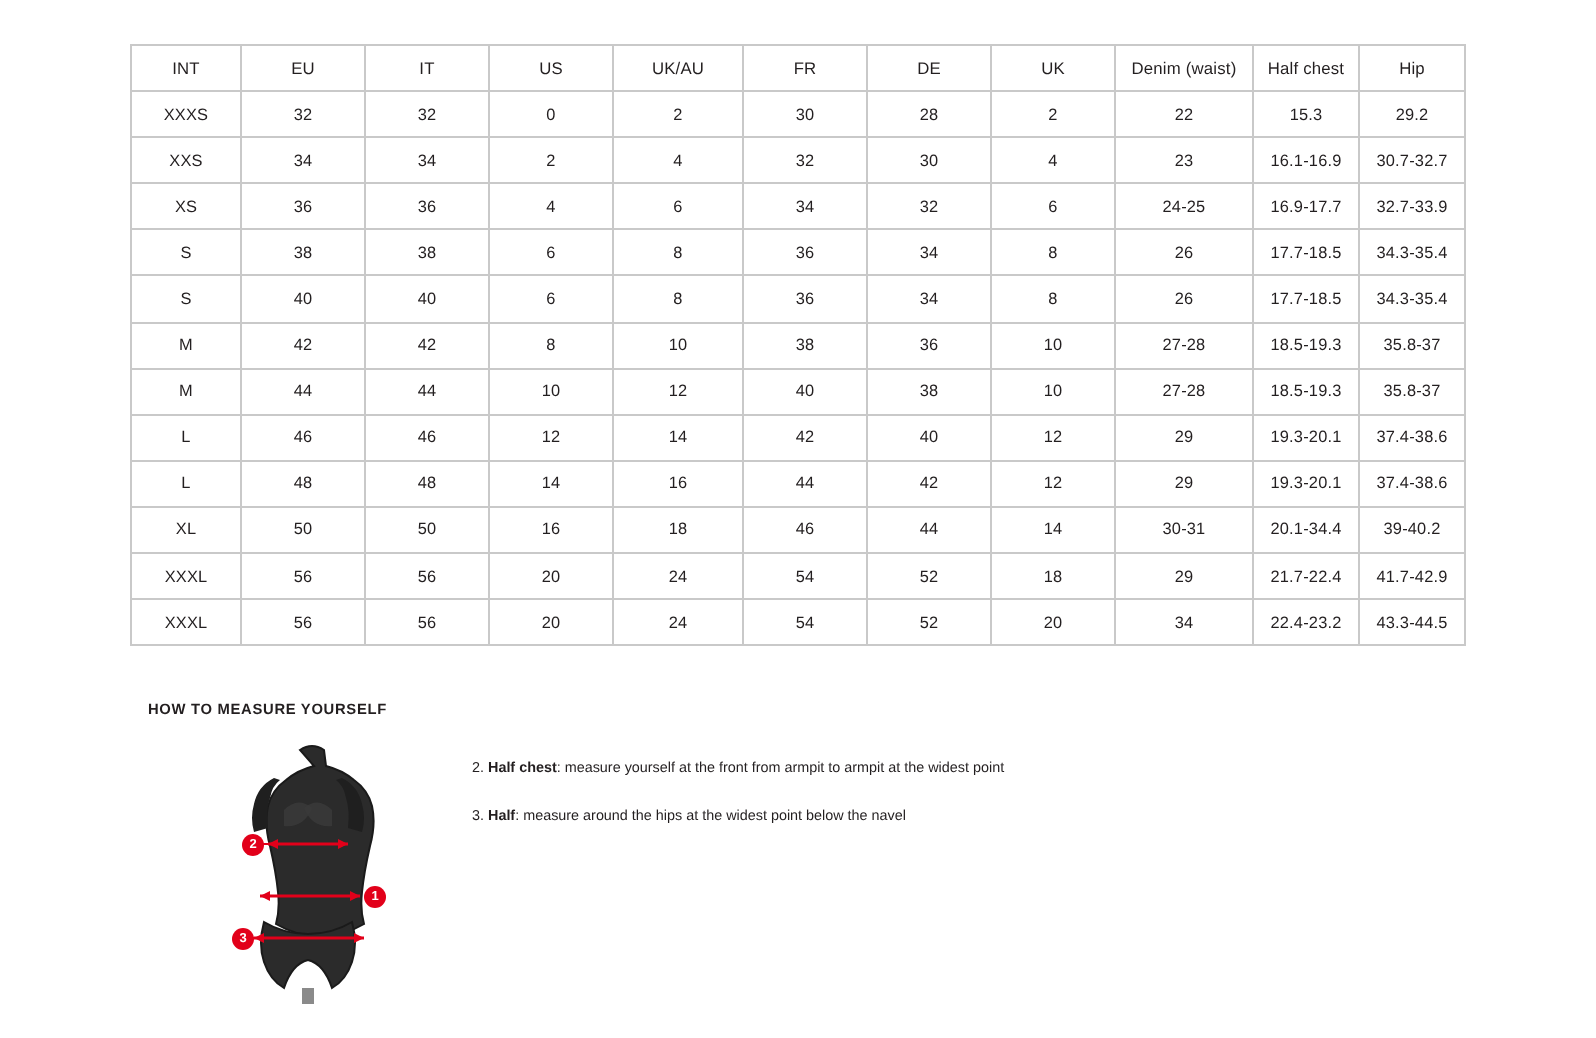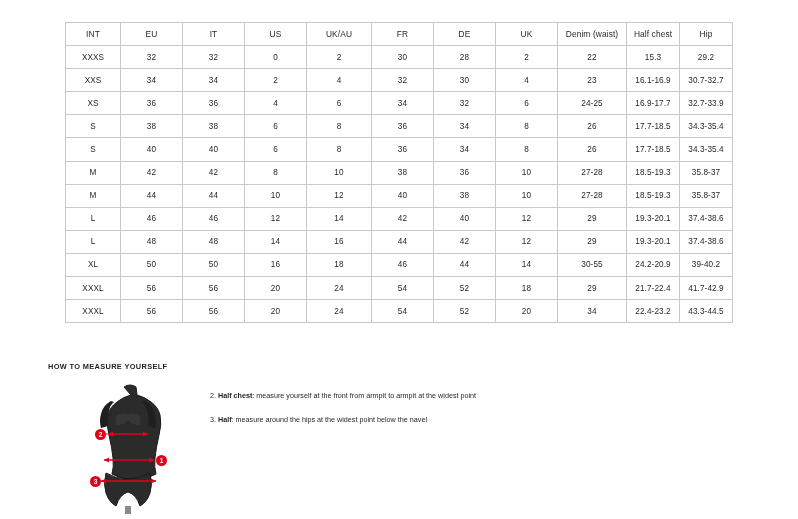--- a/index.html
+++ b/index.html
@@ -55,24 +55,23 @@
   col.c5 { width: 62px; }
   col.c6 { width: 62px; }
   col.c7 { width: 62px; }
   col.c8 { width: 69px; }
   col.c9 { width: 53px; }
   col.c10 { width: 53px; }
 
   
   .measure-section {
     position: absolute;
-    left: 48px;
+    left: 74px;
     top: 350px;
     width: 680px;
-    margin-top: 12px;
   }
   .measure-title {
     font-size: 7.4px;
     font-weight: bold;
     letter-spacing: .35px;
     color: #231f20;
     margin: 0 0 10px 0;
   }
   .measure-body {
     position: relative;
@@ -272,22 +271,22 @@
         </tr>
         <tr>
           <td>XL</td>
           <td>50</td>
           <td>50</td>
           <td>16</td>
           <td>18</td>
           <td>46</td>
           <td>44</td>
           <td>14</td>
-          <td>30-55</td>
-          <td>24.2-20.9</td>
+          <td>30-31</td>
+          <td>20.1-34.4</td>
           <td>39-40.2</td>
         </tr>
         <tr>
           <td>XXXL</td>
           <td>56</td>
           <td>56</td>
           <td>20</td>
           <td>24</td>
           <td>54</td>
           <td>52</td>

